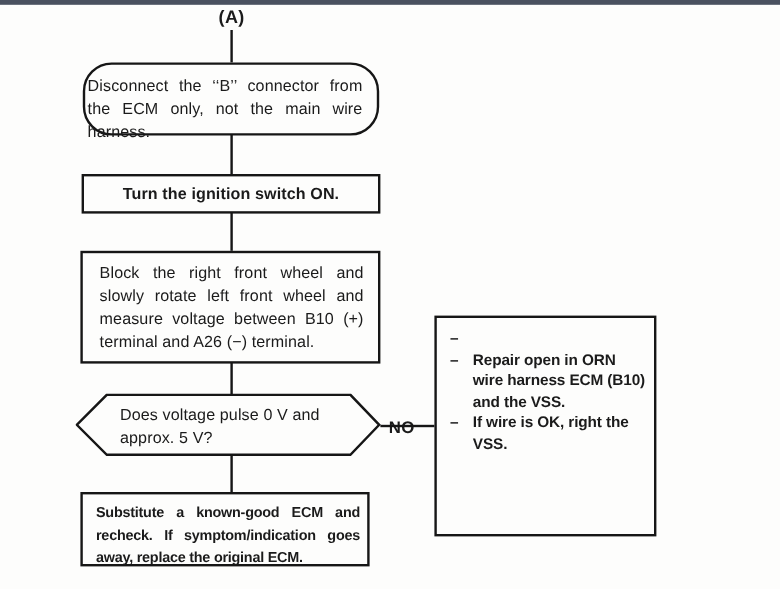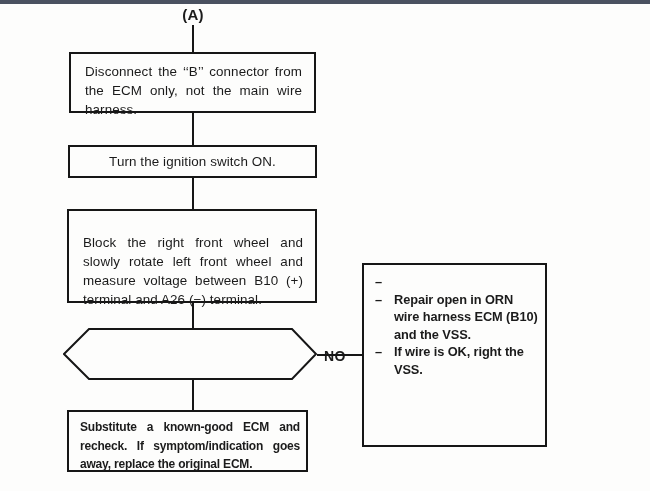--- a/index.html
+++ b/index.html
@@ -22,23 +22,23 @@
   .label-a{left:170px;top:6px;width:46px;text-align:center;font-size:15px;}
   .line{position:absolute;background:#161616;}
   .vline{width:2px;}
   .hline{height:2px;}
   .node{
     position:absolute;box-sizing:border-box;
     border:2px solid #161616;background:#fdfdfc;
     font-size:13.4px;line-height:19px;letter-spacing:.1px;
   }
   .justify{text-align:justify;}
-  .box-disconnect{left:69px;top:52px;width:247px;height:61px;padding:8px 12px 0 14px;}
-  .box-ignition{left:68px;top:145px;width:249px;height:33px;display:flex;align-items:center;justify-content:center;}
-  .box-measure{left:67px;top:209px;width:250px;height:94px;padding:22px 12px 0 14px;}
+  .box-disconnect{left:69px;top:52px;width:247px;height:61px;padding:8px 12px 0 2px;border-radius:24px;}
+  .box-ignition{left:68px;top:145px;width:249px;height:33px;display:flex;align-items:center;justify-content:center;font-weight:bold;}
+  .box-measure{left:67px;top:209px;width:250px;height:94px;padding:7px 12px 0 14px;}
   .box-substitute{
     left:67px;top:410px;width:241px;height:62px;padding:6px 6px 0 11px;
     font-weight:bold;font-size:12px;line-height:18.5px;letter-spacing:-.2px;
   }
   .hex-wrap{position:absolute;left:63px;top:328px;width:255px;height:52px;}
   .hex-wrap svg{position:absolute;left:0;top:0;display:block;}
   .hex-text{
     position:absolute;left:37px;top:8px;width:205px;
     font-size:13.4px;line-height:19px;letter-spacing:.1px;
   }
@@ -78,20 +78,21 @@
   <div class="node justify box-measure">
     <span>Block the right front wheel and slowly rotate left front wheel and measure voltage between B10 (+) terminal and A26 (−) terminal.</span>
   </div>
 
   <div class="line vline" style="left:192px;top:302px;height:27px;"></div>
 
   <div class="hex-wrap">
     <svg width="255" height="52" viewBox="0 0 255 52">
       <polygon points="1,26 26,1 229,1 253,26 229,51 26,51" fill="#fdfdfc" stroke="#161616" stroke-width="2"></polygon>
     </svg>
+    <div class="hex-text">Does voltage pulse 0 V and approx. 5 V?</div>
   </div>
 
   <div class="lbl no-label">NO</div>
   <div class="line hline" style="left:317px;top:354px;width:46px;"></div>
 
   <div class="node box-repair">
     <div class="bullet-row">
       <span class="bullet-dash">–</span>
     </div>
     <div class="bullet-row">

